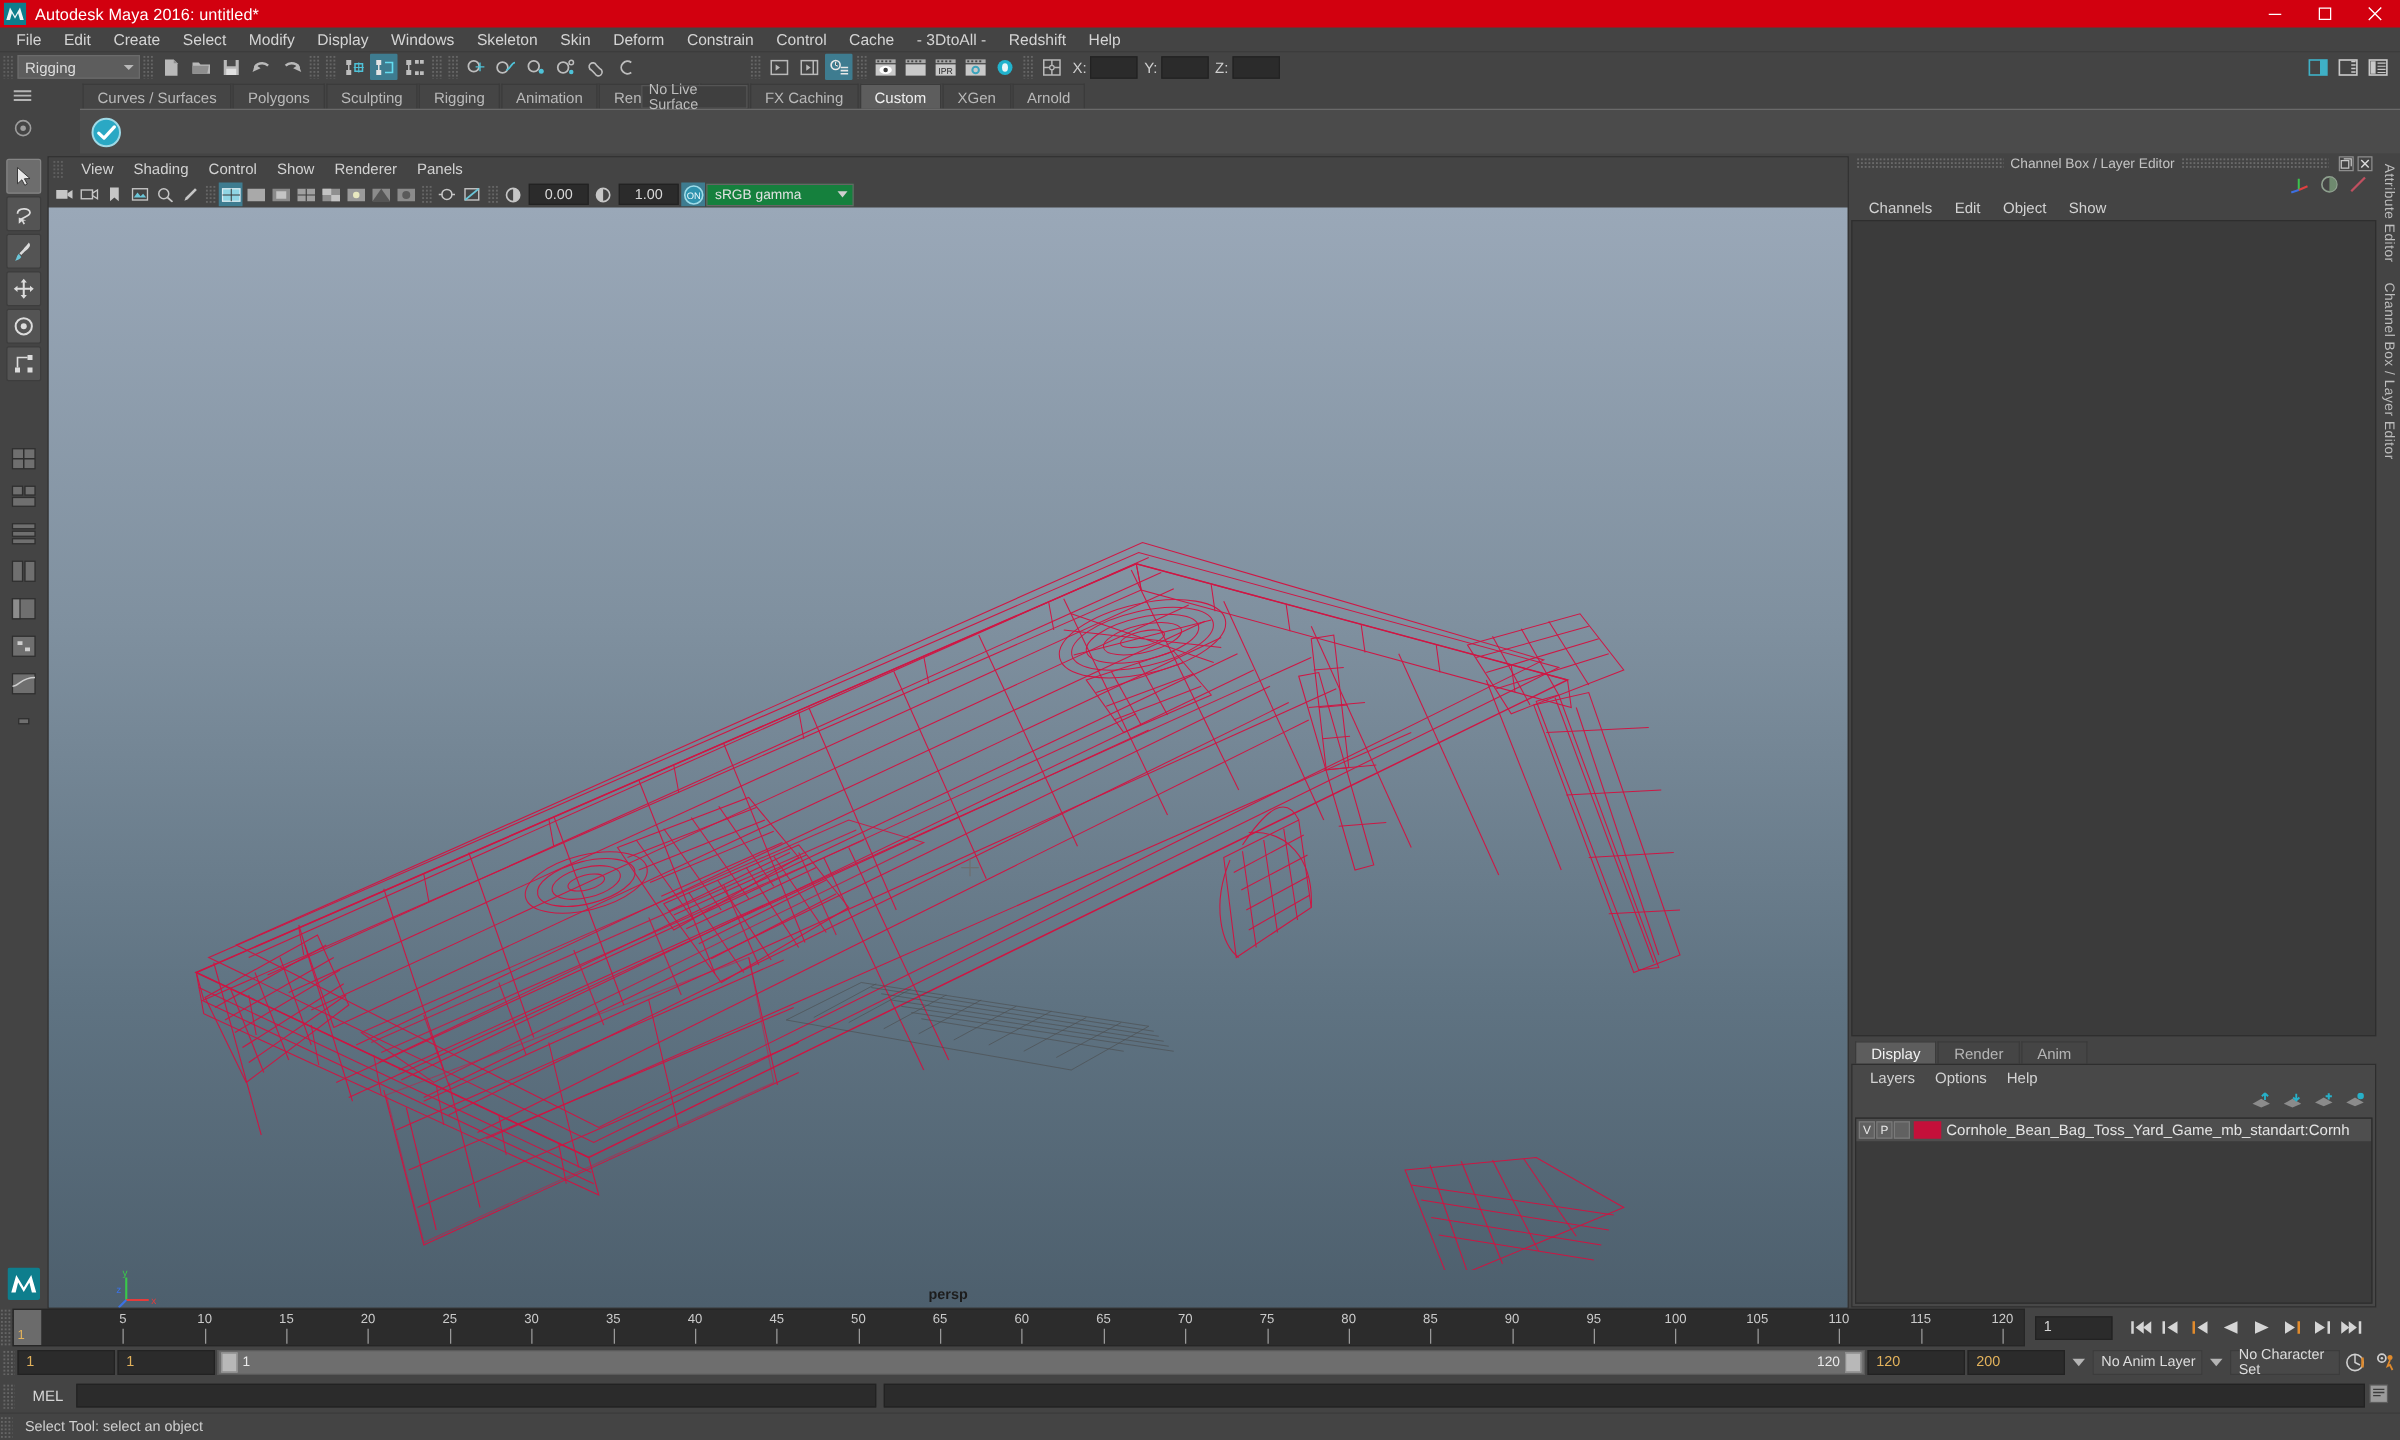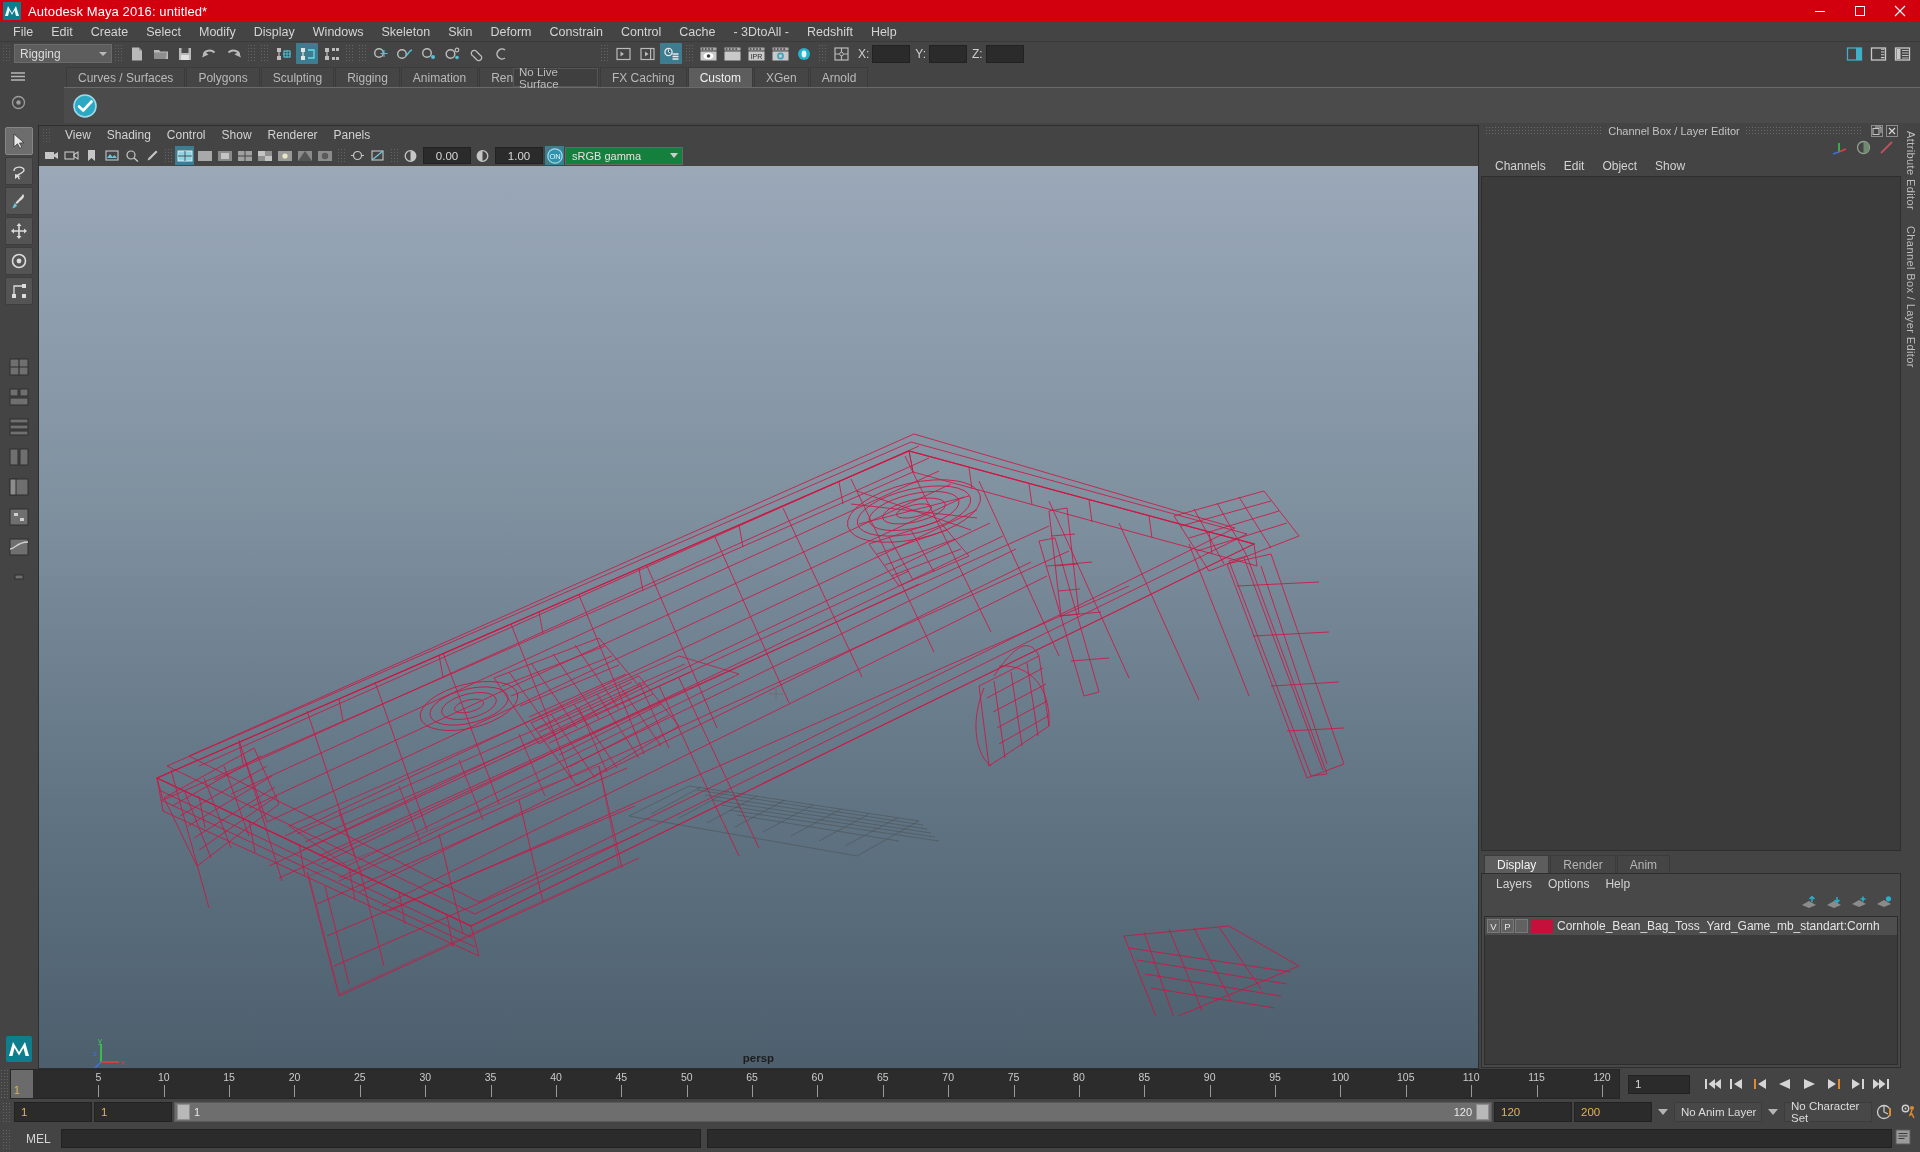--- a/index.html
+++ b/index.html
@@ -1291,14 +1291,18 @@
     <div class="cmd-input"></div>
     <div class="cmd-result"></div>
     <span style="position:absolute;right:8px">
       <svg width="18" height="18" viewBox="0 0 18 18">
           <rect x="2" y="2" width="14" height="14" fill="#9b9b9b" stroke="#5c5c5c"></rect>
           <path d="M4.5 5.5h9M4.5 8h9M4.5 10.5h6" stroke="#3c3c3c" stroke-width="1.1"></path>
         </svg>
     </span>
   </div>
 
+  <div class="helprow">
+    <div class="ts-grip" style="height:18px"></div>
+    <span class="help-text">Select Tool: select an object</span>
+  </div>
 
 </div>
 
 </body></html>

